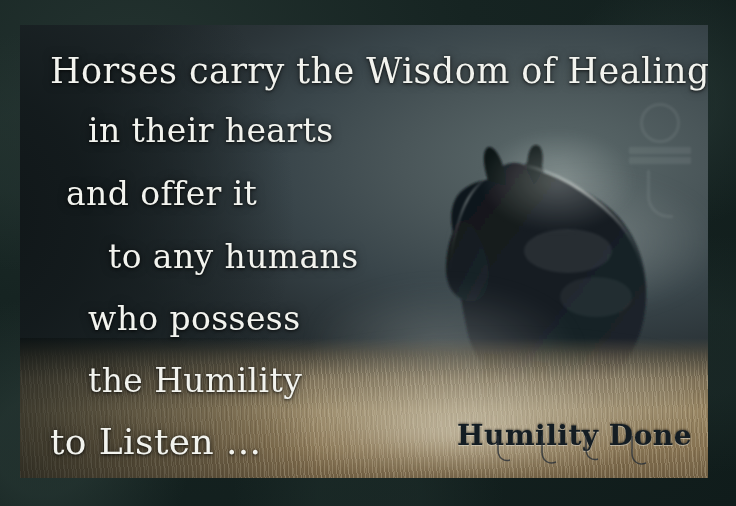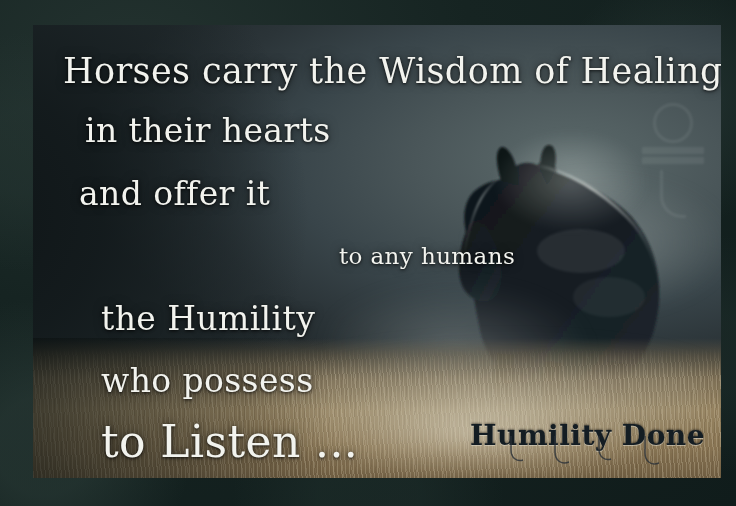--- a/index.html
+++ b/index.html
@@ -27,21 +27,21 @@
       radial-gradient(circle at 92% 20%, rgba(55,74,70,.30) 0 5%, transparent 16%),
       radial-gradient(circle at 50% 98%, rgba(40,58,54,.30) 0 8%, transparent 22%),
       radial-gradient(circle at 3% 30%, rgba(48,66,62,.25) 0 5%, transparent 15%),
       radial-gradient(circle at 97% 70%, rgba(45,64,60,.25) 0 5%, transparent 15%);
     pointer-events:none;
   }
 
   
   #photo {
     position:absolute;
-    left:33px; top:25px;
+    left:20px; top:25px;
     width:688px; height:453px;
     overflow:hidden;
     background:#1d2b2c;
   }
 
   
   #sky {
     position:absolute; inset:0;
     background:
       radial-gradient(ellipse 70% 55% at 78% 30%, #5c6a6b 0%, #4a5659 32%, #39454a 58%, #2b3438 80%, #222a2d 100%),
@@ -156,26 +156,26 @@
     color:#f2f3ee;
     font-family:"DejaVu Serif", serif;
     font-weight:400;
     letter-spacing:.4px;
     white-space:nowrap;
     text-shadow:
       0 1px 3px rgba(0,0,0,.75),
       0 0 10px rgba(0,0,0,.55);
   }
   .quote-line.l0 { font-size:35px; line-height:56px; margin-left:0px;  }
-  .quote-line.l1 { font-size:33px; line-height:64px; margin-left:22px; }
+  .quote-line.l1 { font-size:33px; line-height:64px; margin-left:38px; }
   .quote-line.l2 { font-size:33px; line-height:62px; margin-left:16px; }
-  .quote-line.l3 { font-size:23px; line-height:63px; margin-left:58px;text-align:center; }
+  .quote-line.l3 { font-size:33px; line-height:63px; margin-left:58px; }
   .quote-line.l4 { font-size:33px; line-height:62px; margin-left:38px; }
   .quote-line.l5 { font-size:33px; line-height:62px; margin-left:38px; }
-  .quote-line.l6 { font-size:44px; line-height:60px; margin-left:38px; }
+  .quote-line.l6 { font-size:36px; line-height:60px; }
 
   
   #signature {
     position:absolute;
     right:16px; bottom:26px;
     z-index:7;
     color:#141d23;
     font-family:"DejaVu Serif", serif;
     font-weight:700;
     font-size:28px;
@@ -293,22 +293,22 @@
     <div id="field-bright"></div>
     <div id="grass-left-dark"></div>
 
     <div id="mist-c"></div>
 
     <div id="quote">
       <div class="quote-line l0">Horses carry the Wisdom of Healing</div>
       <div class="quote-line l1">in their hearts</div>
       <div class="quote-line l2">and offer it</div>
       <div class="quote-line l3">to any humans</div>
+      <div class="quote-line l4">who possess</div>
       <div class="quote-line l5">the Humility</div>
-      <div class="quote-line l4">who possess</div>
       <div class="quote-line l6">to Listen ...</div>
     </div>
 
     <div id="signature">Humility Done</div>
     <div id="signature-hooks">
       <svg width="210" height="34" viewBox="0 0 210 34" xmlns="http://www.w3.org/2000/svg">
         <g stroke="#2a3138" stroke-width="1.5" fill="none" opacity=".8">
           <path d="M16,0 L16,14 C16,22 22,26 28,24"></path>
           <path d="M60,0 L60,16 C60,25 67,29 74,26"></path>
           <path d="M104,0 L104,13 C104,21 110,25 116,23"></path>

